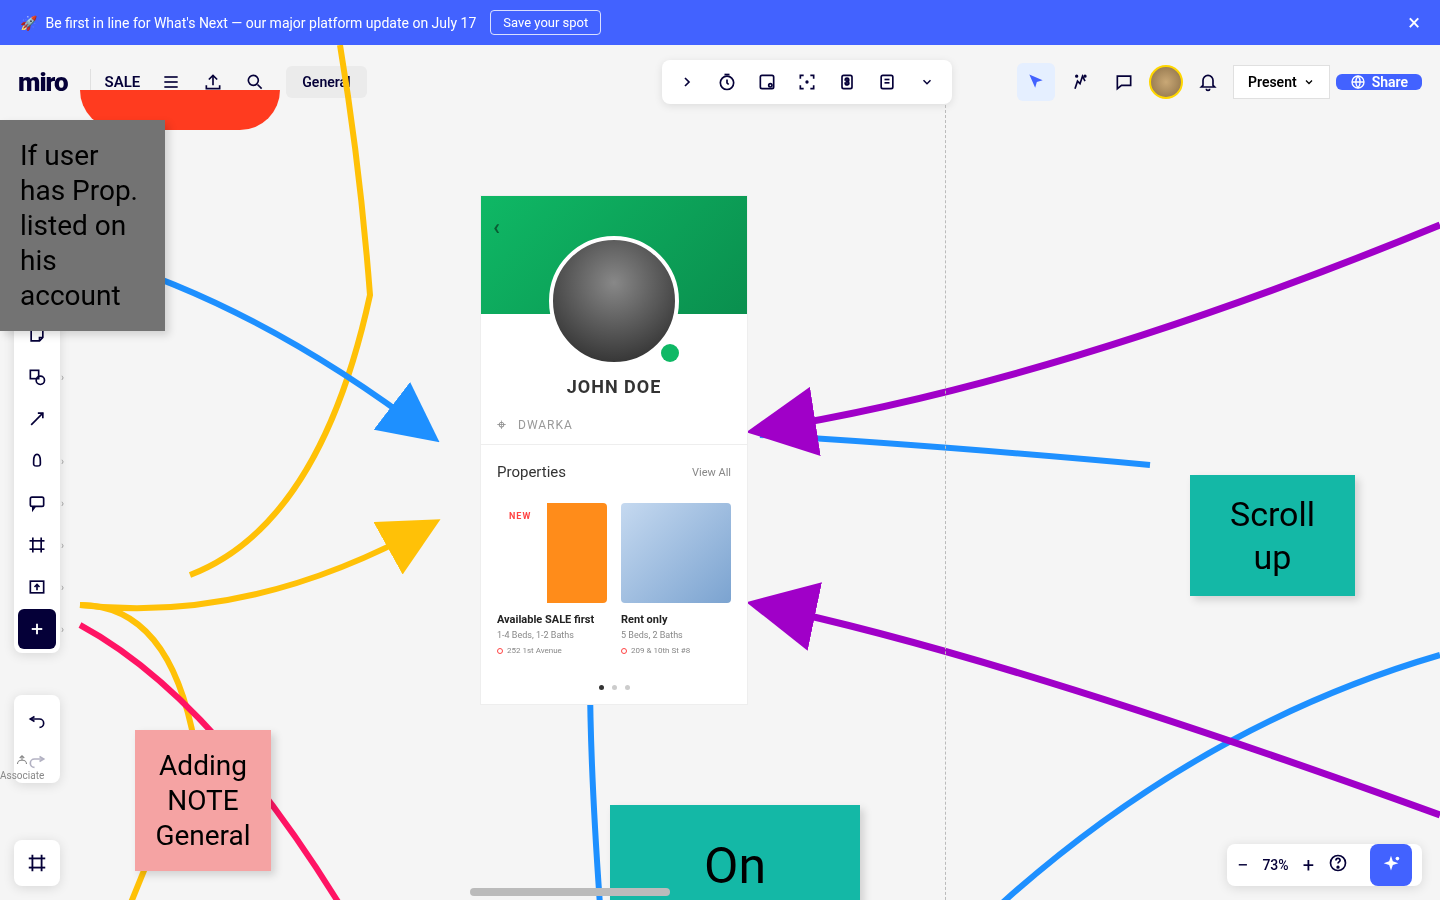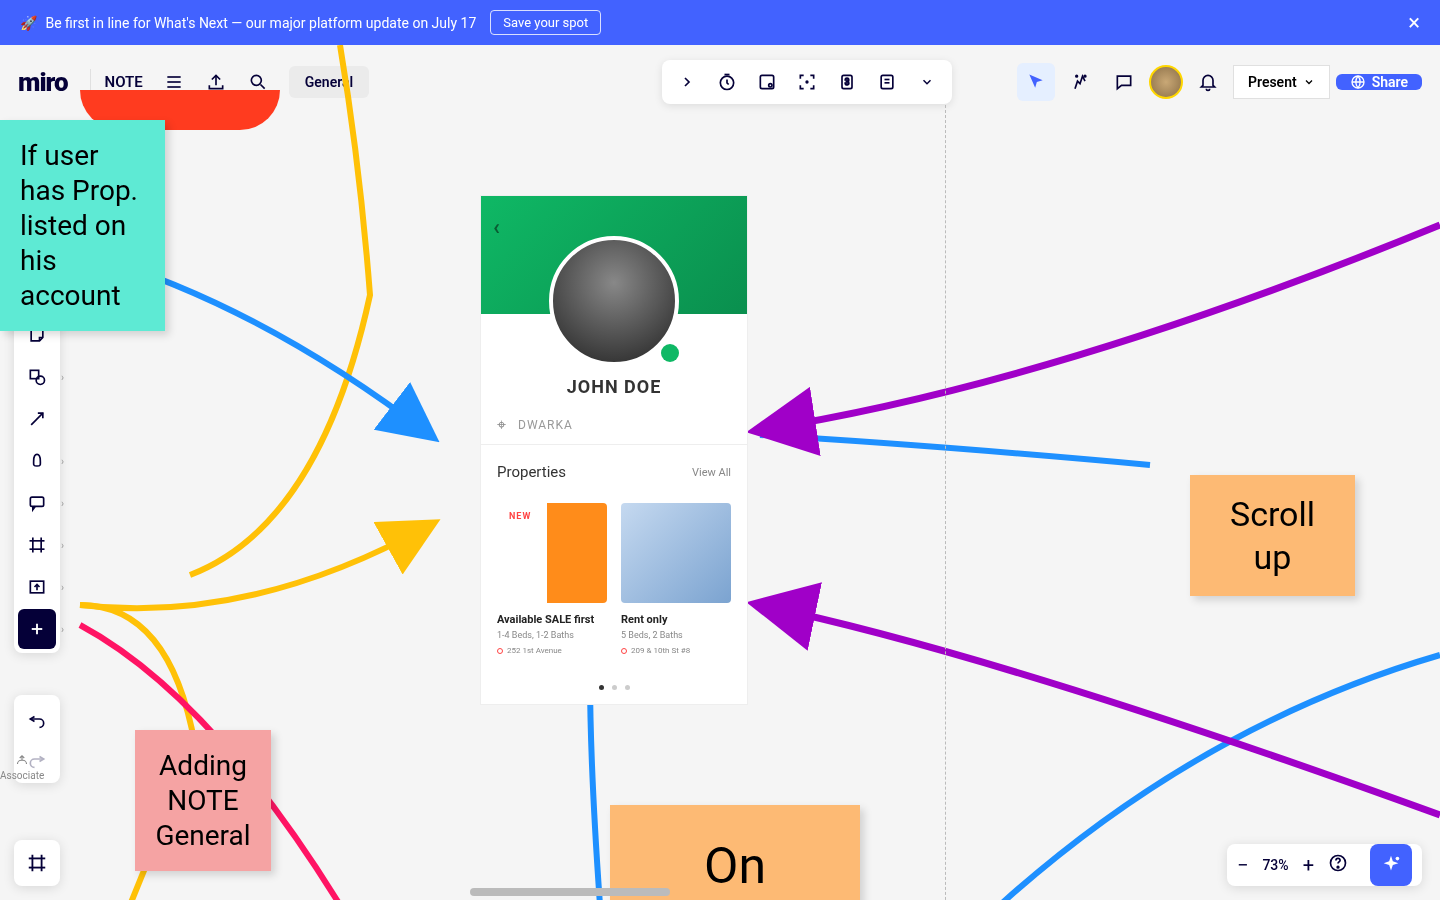--- a/index.html
+++ b/index.html
@@ -23,23 +23,23 @@
 .left-toolbar{position:absolute;left:14px;top:185px;width:46px;background:#fff;border-radius:8px;box-shadow:0 2px 12px rgba(0,0,0,.12);display:flex;flex-direction:column;padding:4px;gap:2px}
 .tool{width:38px;height:40px;display:flex;align-items:center;justify-content:center;border-radius:6px;cursor:pointer;color:#050038;position:relative}
 .tool.active{background:#e5efff;color:#4262FF}
 .tool-chev{position:absolute;right:-8px;font-size:10px;color:#999}
 .tool-add{background:#050038;color:#fff;border-radius:6px}
 .undo-bar{position:absolute;left:14px;top:695px;width:46px;background:#fff;border-radius:8px;box-shadow:0 2px 12px rgba(0,0,0,.12);display:flex;flex-direction:column;padding:4px}
 .frame-btn{position:absolute;left:14px;bottom:14px;width:46px;height:46px;background:#fff;border-radius:8px;box-shadow:0 2px 12px rgba(0,0,0,.12);display:flex;align-items:center;justify-content:center;cursor:pointer}
 .associate{position:absolute;left:0;top:752px;font-size:10px;color:#888}
 .canvas{position:absolute;left:0;top:45px;right:0;bottom:0;overflow:hidden}
 .sticky{position:absolute;padding:18px 20px;font-size:28px;line-height:1.25;box-shadow:4px 4px 8px rgba(0,0,0,.15)}
-.sticky-cyan{background:#5eead4;color:#000}
+.sticky-cyan{background:#737373;color:#000}
 .sticky-pink{background:#f5a3a3;color:#000}
-.sticky-blue{background:#fdba74;color:#000}
+.sticky-blue{background:#14b8a6;color:#000}
 .mockup{position:absolute;left:480px;top:150px;width:268px;background:#fff;border:1px solid #eee}
 .mockup-header{height:118px;background:linear-gradient(135deg,#0fb865,#0a8f4e);position:relative}
 .mockup-back{position:absolute;left:12px;top:18px;color:#0a5c33;font-size:22px;font-weight:bold}
 .mockup-avatar{width:130px;height:130px;border-radius:50%;background:radial-gradient(circle at 50% 35%,#888,#222);position:absolute;left:50%;transform:translateX(-50%);top:40px;border:4px solid #fff}
 .verified{width:18px;height:18px;background:#0fb865;border-radius:50%;position:absolute;right:68px;top:148px}
 .mockup-name{text-align:center;margin-top:62px;font-weight:700;font-size:18px;color:#333;letter-spacing:1px}
 .location-row{display:flex;align-items:center;gap:12px;padding:10px 16px;border-bottom:1px solid #eee;margin-top:8px}
 .loc-icon{color:#888;font-size:16px}
 .loc-text{color:#999;font-size:12px;letter-spacing:1px}
 .props-header{display:flex;justify-content:space-between;align-items:center;padding:18px 16px 6px 16px}
@@ -72,21 +72,21 @@
 <div class="banner">
   <span class="rocket">🚀</span>
   <span>Be first in line for What's Next — our major platform update on July 17</span>
   <button class="banner-btn">Save your spot</button>
   <span class="banner-close">×</span>
 </div>
 
 <div class="topbar">
   <span class="logo">miro</span>
   <div class="divider"></div>
-  <span class="board-name">NOTE</span>
+  <span class="board-name">SALE</span>
   <div class="icon-btn">
       <svg width="20" height="20" viewBox="0 0 24 24" fill="none" stroke="currentColor" stroke-width="2">
         <line x1="4" y1="6" x2="20" y2="6"></line>
         <line x1="4" y1="12" x2="20" y2="12"></line>
         <line x1="4" y1="18" x2="20" y2="18"></line>
       </svg>
     </div>
   <div class="icon-btn">
       <svg width="20" height="20" viewBox="0 0 24 24" fill="none" stroke="currentColor" stroke-width="2">
         <path d="M4 16v4h16v-4"></path>

